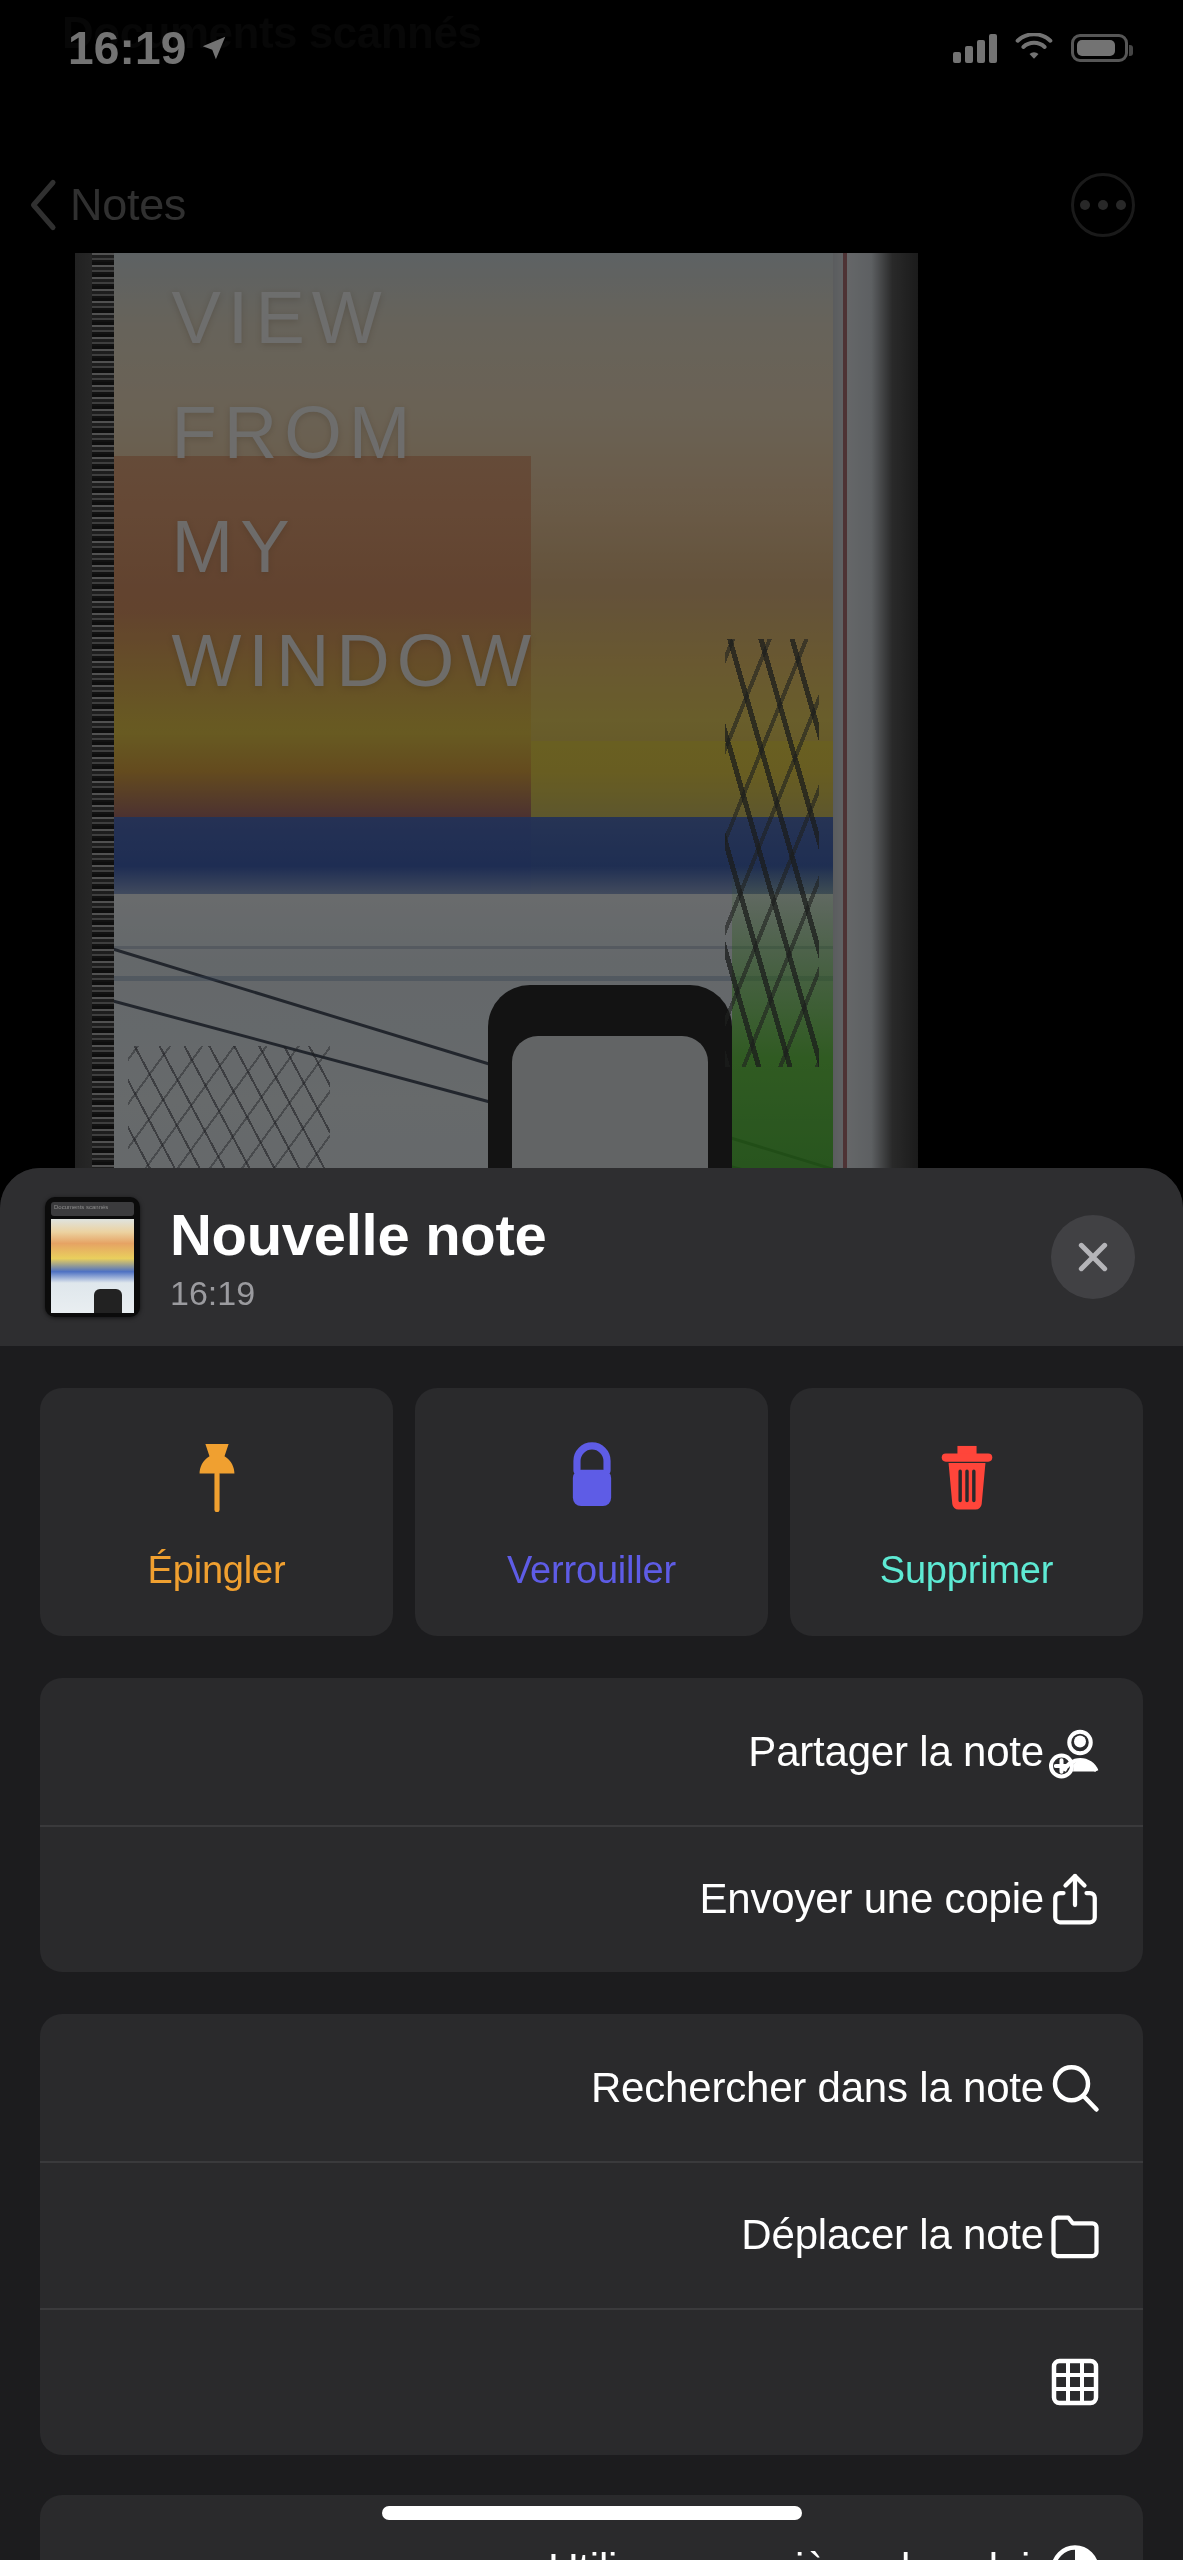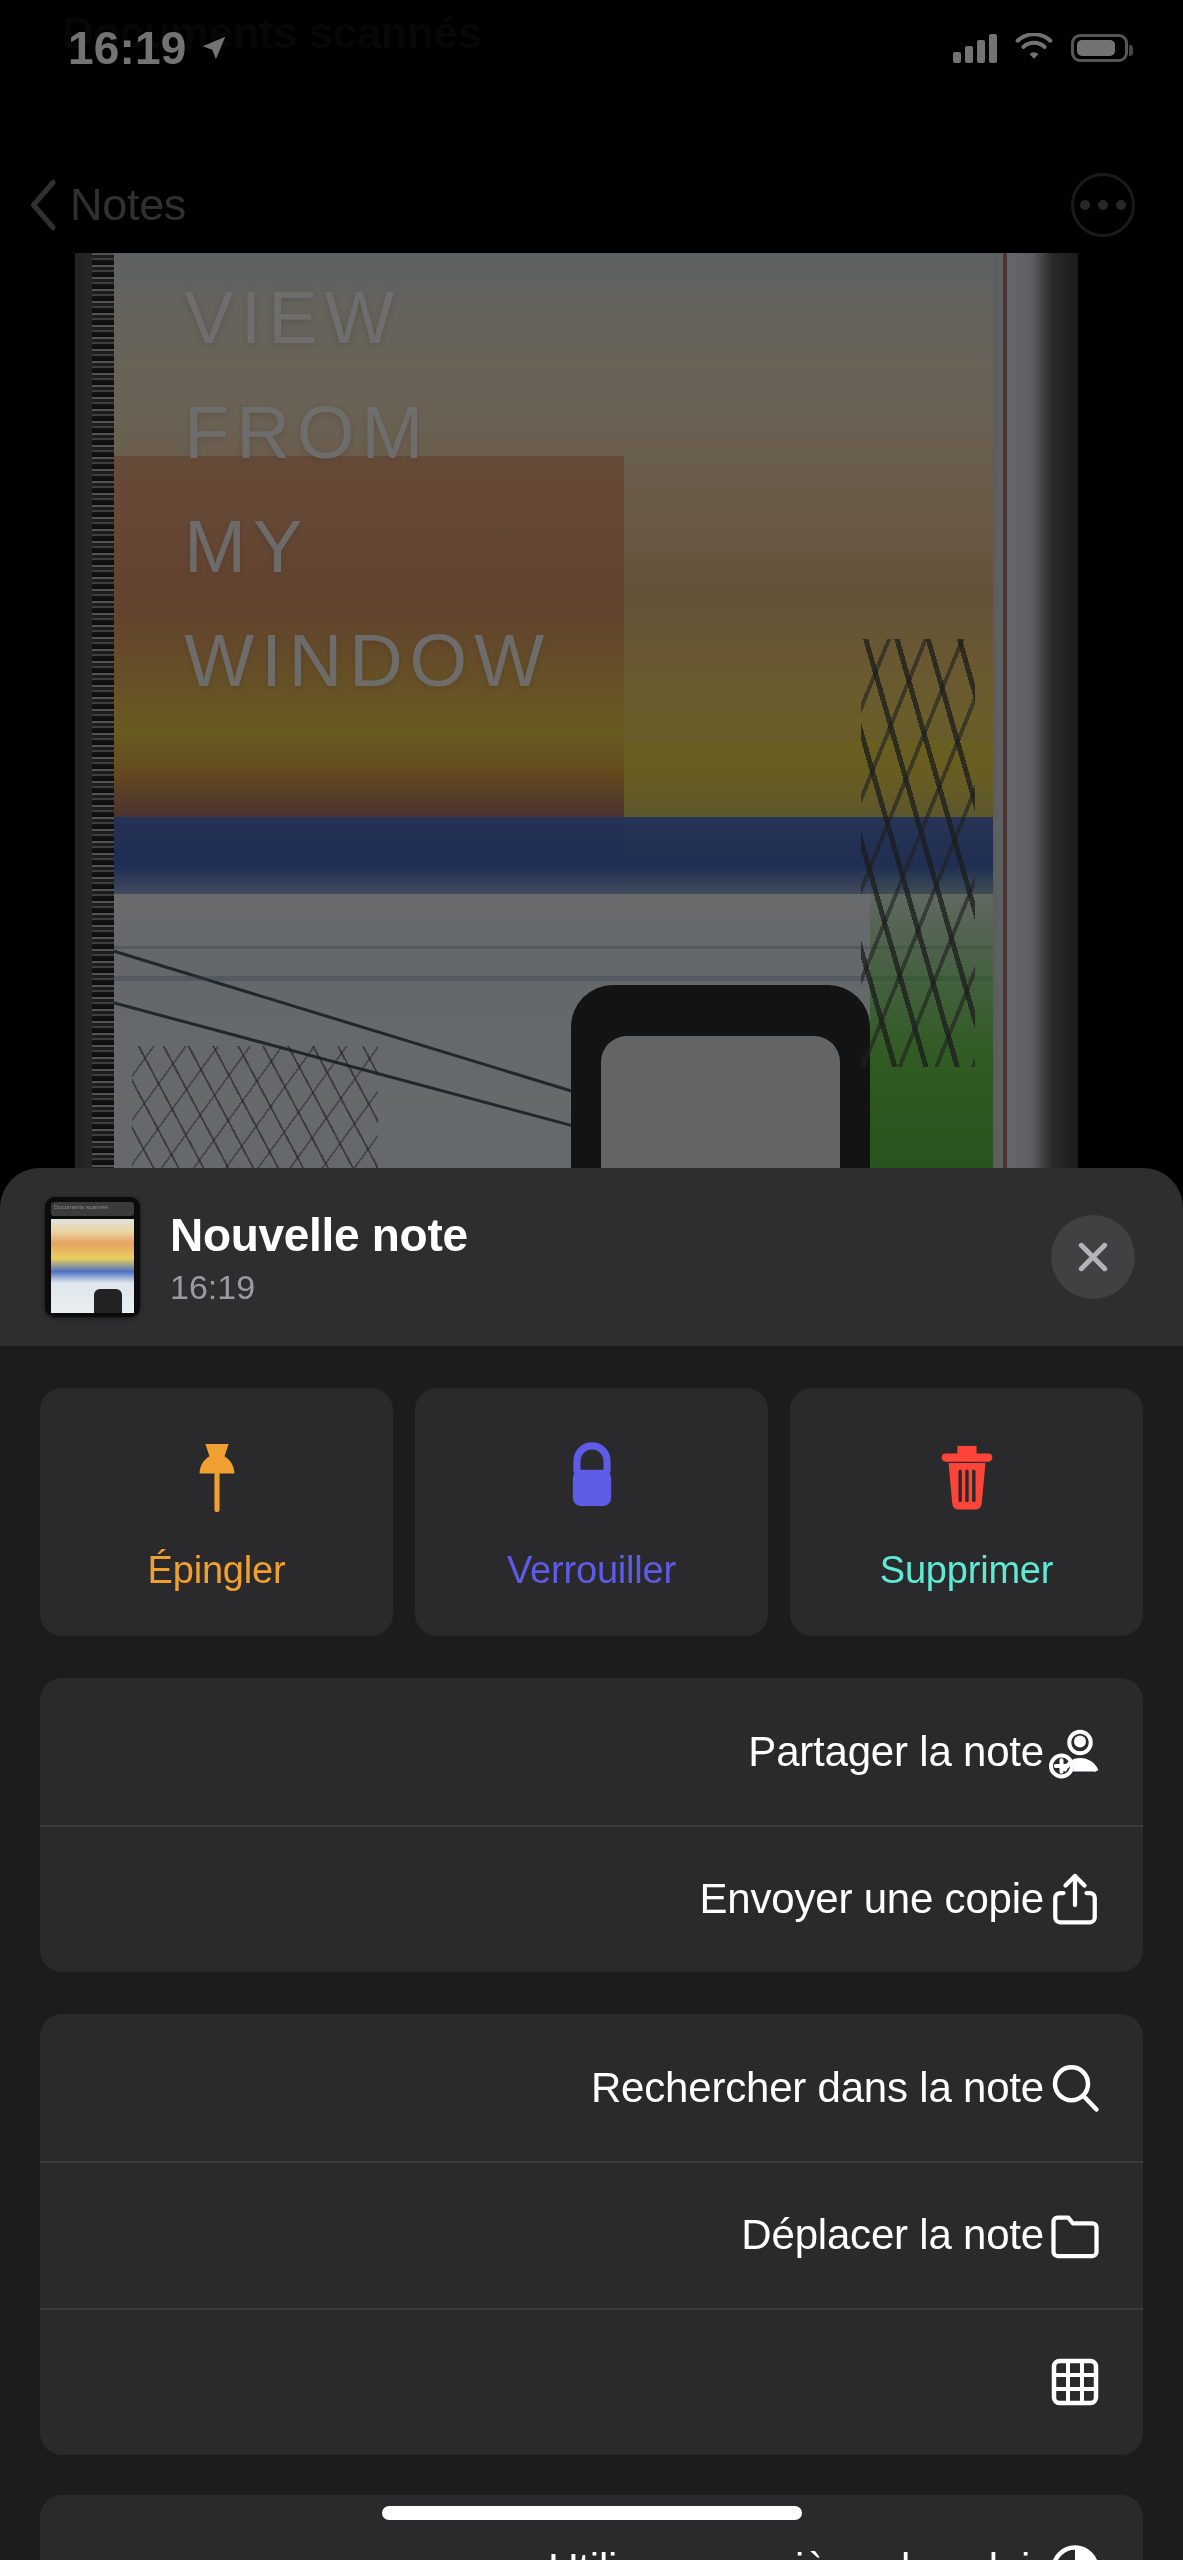--- a/index.html
+++ b/index.html
@@ -53,21 +53,21 @@
   .back-label{ font-size:45px; color:#6a6a6a; letter-spacing:-0.3px; }
   .more-btn{
     width:64px; height:64px; border-radius:50%;
     border:3px solid #3a3a3a; display:flex; align-items:center;
     justify-content:center; gap:8px; cursor:pointer;
   }
   .more-btn i{ width:10px; height:10px; border-radius:50%; background:#595959; display:block; }
 
   
   .note-photo{
-    position:absolute; left:75px; top:253px; width:1003px; height:1017px;
+    position:absolute; left:75px; top:253px; width:843px; height:1017px;
     overflow:hidden; background:#3f3f3f;
   }
   .photo-inner{ position:absolute; inset:0; }
 
   .pedge-l{ position:absolute; left:0; top:0; bottom:0; width:17px;
             background:linear-gradient(90deg,#4b4b4b,#565656); }
   .pedge-noise{ position:absolute; left:17px; top:0; bottom:0; width:22px;
             background:
              repeating-linear-gradient(0deg, #2b2b2b 0 2px, #8d8d8d 2px 4px, #434343 4px 7px, #b9b9b9 7px 9px, #1f1f1f 9px 12px);
             opacity:.95; }
@@ -148,21 +148,21 @@
               background:#3b3b3d; border-radius:3px; }
   .thumb-label{ position:absolute; left:9px; top:7px; font-size:6px; color:#8d8d8d;
               white-space:nowrap; }
   .thumb-img{ position:absolute; left:6px; right:6px; top:22px; bottom:4px;
               background:linear-gradient(180deg,
                 #dfe3df 0%, #ecd2a0 14%, #e6a364 26%, #e9cf5d 42%,
                 #4e71c3 56%, #dfe7ec 68%, #e9eef1 100%); }
   .thumb-img::after{ content:""; position:absolute; right:14%; bottom:0;
               width:34%; height:26%; background:#222; border-radius:6px 6px 0 0; }
   .sheet-titles{ flex:1; display:flex; flex-direction:column; gap:6px; }
-  .sheet-title{ font-size:46px; font-weight:600; letter-spacing:-0.3px; color:#fff; }
+  .sheet-title{ font-size:58px; font-weight:600; letter-spacing:-0.3px; color:#fff; }
   .sheet-sub{ font-size:34px; color:#9b9b9f; }
   .close-btn{
     width:84px; height:84px; border-radius:50%;
     background:rgba(120,120,128,.26);
     display:flex; align-items:center; justify-content:center; cursor:pointer;
     flex:0 0 auto;
   }
   .close-btn svg{ width:40px; height:40px; }
 
   .sheet-body{ padding:42px 40px 0 40px; }

